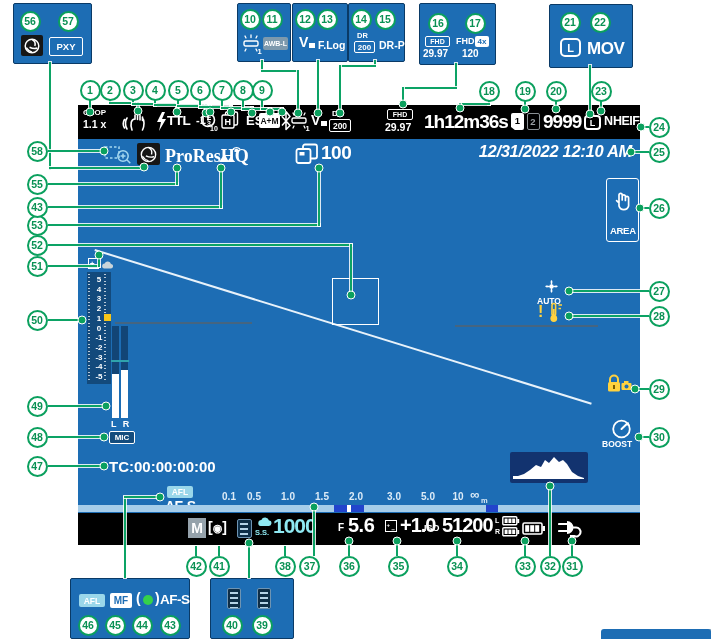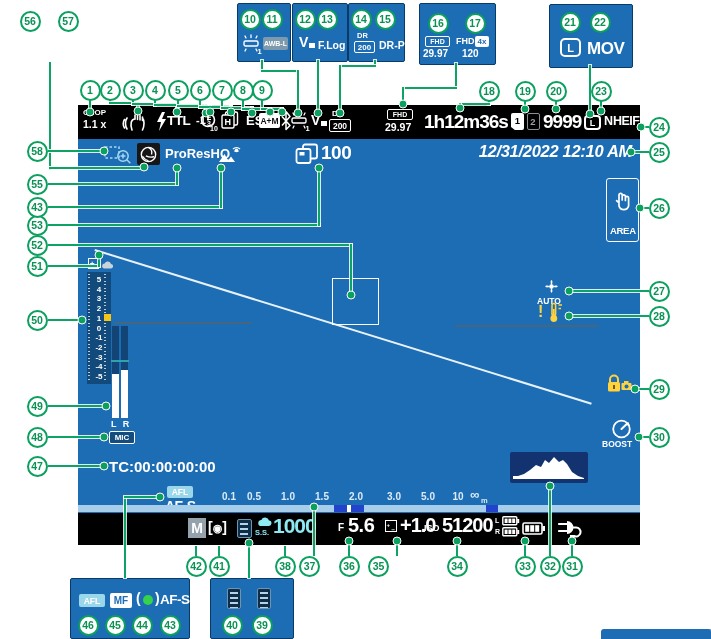--- a/index.html
+++ b/index.html
@@ -137,21 +137,21 @@
       <circle cx="19" cy="11" r="5.2"></circle>
       <path d="M22.8,14.8 l3.5,3.5 M16.5,11 h5 M19,8.5 v5"></path>
     </svg>
   </div>
   <div class="darkbadge" style="left:137px;top:143px;width:23px;height:22px;">
     <svg width="19" height="19" viewBox="0 0 22 22" fill="none" stroke="#fff" stroke-width="1.6">
       <circle cx="11" cy="11" r="8.3"></circle>
       <path d="M11,3 Q16,5 14.5,11 M4,13 Q6,16.5 11,18.5 M17.5,13.5 Q13,15 8,12.5"></path>
     </svg>
   </div>
-  <div class="t" style="left:165px;top:147px;font-size:13px;">ProResHQ</div>
+  <div class="t" style="left:165px;top:147px;font-size:18px;font-family:Liberation Serif, serif;">ProResHQ</div>
   <div class="abs" style="left:219px;top:146px;">
     <svg width="23" height="18" viewBox="0 0 23 18">
       <polygon points="0,16 5.5,8 10,16" fill="#fff"></polygon>
       <polygon points="8,16 12,10.5 16,16" fill="#fff"></polygon>
       <circle cx="17.5" cy="4.5" r="1.8" fill="#fff"></circle>
       <path d="M14,3 a5,5 0 0 1 7,0 M15.5,5.5 a3,3 0 0 1 4,0" stroke="#fff" stroke-width="1.2" fill="none"></path>
     </svg>
   </div>
   <div class="abs" style="left:295px;top:143px;">
     <svg width="24" height="22" viewBox="0 0 24 22">
@@ -320,20 +320,29 @@
     <rect x="3.2" y="3.2" width="4" height="6.6" fill="#fff"></rect>
       <rect x="8.2" y="3.2" width="4" height="6.6" fill="#fff"></rect>
       <rect x="13.2" y="3.2" width="4" height="6.6" fill="#fff"></rect>
   </svg>
   <svg class="abs" style="left:558px;top:518px;" width="28" height="21" viewBox="0 0 28 21">
     <path d="M1,6 h8 M1,13 h8" stroke="#fff" stroke-width="2.2" stroke-linecap="round"></path>
     <path d="M9,3 a6.5,6.5 0 0 1 0,13 z" fill="#fff"></path>
     <path d="M14,9.5 h4 a4.5,4.5 0 1 1 -2,8.5 h-4" fill="none" stroke="#fff" stroke-width="2"></path>
   </svg>
 
+  <div class="lbox" style="left:13px;top:3px;width:77px;height:59px;">
+    <div class="darkbadge" style="left:7px;top:31px;width:22px;height:21px;">
+      <svg width="18" height="18" viewBox="0 0 22 22" fill="none" stroke="#fff" stroke-width="1.8">
+        <circle cx="11" cy="11" r="8.3"></circle>
+        <path d="M11,3 Q16,5 14.5,11 M4,13 Q6,16.5 11,18.5 M17.5,13.5 Q13,15 8,12.5"></path>
+      </svg>
+    </div>
+    <div class="wbadge" style="left:35px;top:33px;width:34px;height:19px;font-size:9.5px;">PXY</div>
+  </div>
 
   <div class="lbox" style="left:237px;top:3px;width:52px;height:57px;">
     <svg class="abs" style="left:5px;top:29px;" width="19" height="22" viewBox="0 0 19 22">
       <rect x="1" y="8" width="14" height="5" rx="1.5" fill="none" stroke="#fff" stroke-width="1.4"></rect>
       <path d="M3,5 l-1,-2 M8,4.5 v-2.5 M13,5 l1,-2 M3,16 l-1,2 M13,16 l1,2" stroke="#fff" stroke-width="1.3" stroke-linecap="round"></path>
       <text x="14.5" y="21" font-size="7.5" font-weight="bold" fill="#fff" font-family="Liberation Sans,sans-serif">1</text>
     </svg>
     <div class="abs" style="left:25px;top:33px;width:25px;height:13px;background:#7d99ad;border-radius:2px;display:flex;align-items:center;justify-content:center;color:#fff;font-size:7px;font-weight:bold;">AWB-L</div>
   </div>
 
@@ -534,21 +543,21 @@
       <div class="callout" style="left: 648.5px; top: 141.5px;">25</div>
       <div class="callout" style="left: 648.5px; top: 197.5px;">26</div>
       <div class="callout" style="left: 648.5px; top: 280.5px;">27</div>
       <div class="callout" style="left: 648.5px; top: 305.5px;">28</div>
       <div class="callout" style="left: 648.5px; top: 378.5px;">29</div>
       <div class="callout" style="left: 648.5px; top: 426.5px;">30</div>
       <div class="callout" style="left: 561.5px; top: 555.5px;">31</div>
       <div class="callout" style="left: 539.5px; top: 555.5px;">32</div>
       <div class="callout" style="left: 514.5px; top: 555.5px;">33</div>
       <div class="callout" style="left: 446.5px; top: 555.5px;">34</div>
-      <div class="callout" style="left: 368px; top: 555.5px;">35</div>
+      <div class="callout" style="left: 388px; top: 555.5px;">35</div>
       <div class="callout" style="left: 338.5px; top: 555.5px;">36</div>
       <div class="callout" style="left: 299px; top: 555.5px;">37</div>
       <div class="callout" style="left: 274.5px; top: 555.5px;">38</div>
       <div class="callout" style="left: 251.5px; top: 614.5px;">39</div>
       <div class="callout" style="left: 221.5px; top: 614.5px;">40</div>
       <div class="callout" style="left: 208.5px; top: 555.5px;">41</div>
       <div class="callout" style="left: 185.5px; top: 555.5px;">42</div>
       <div class="callout" style="left: 159.5px; top: 614.5px;">43</div>
       <div class="callout" style="left: 131.5px; top: 614.5px;">44</div>
       <div class="callout" style="left: 104.5px; top: 614.5px;">45</div>

